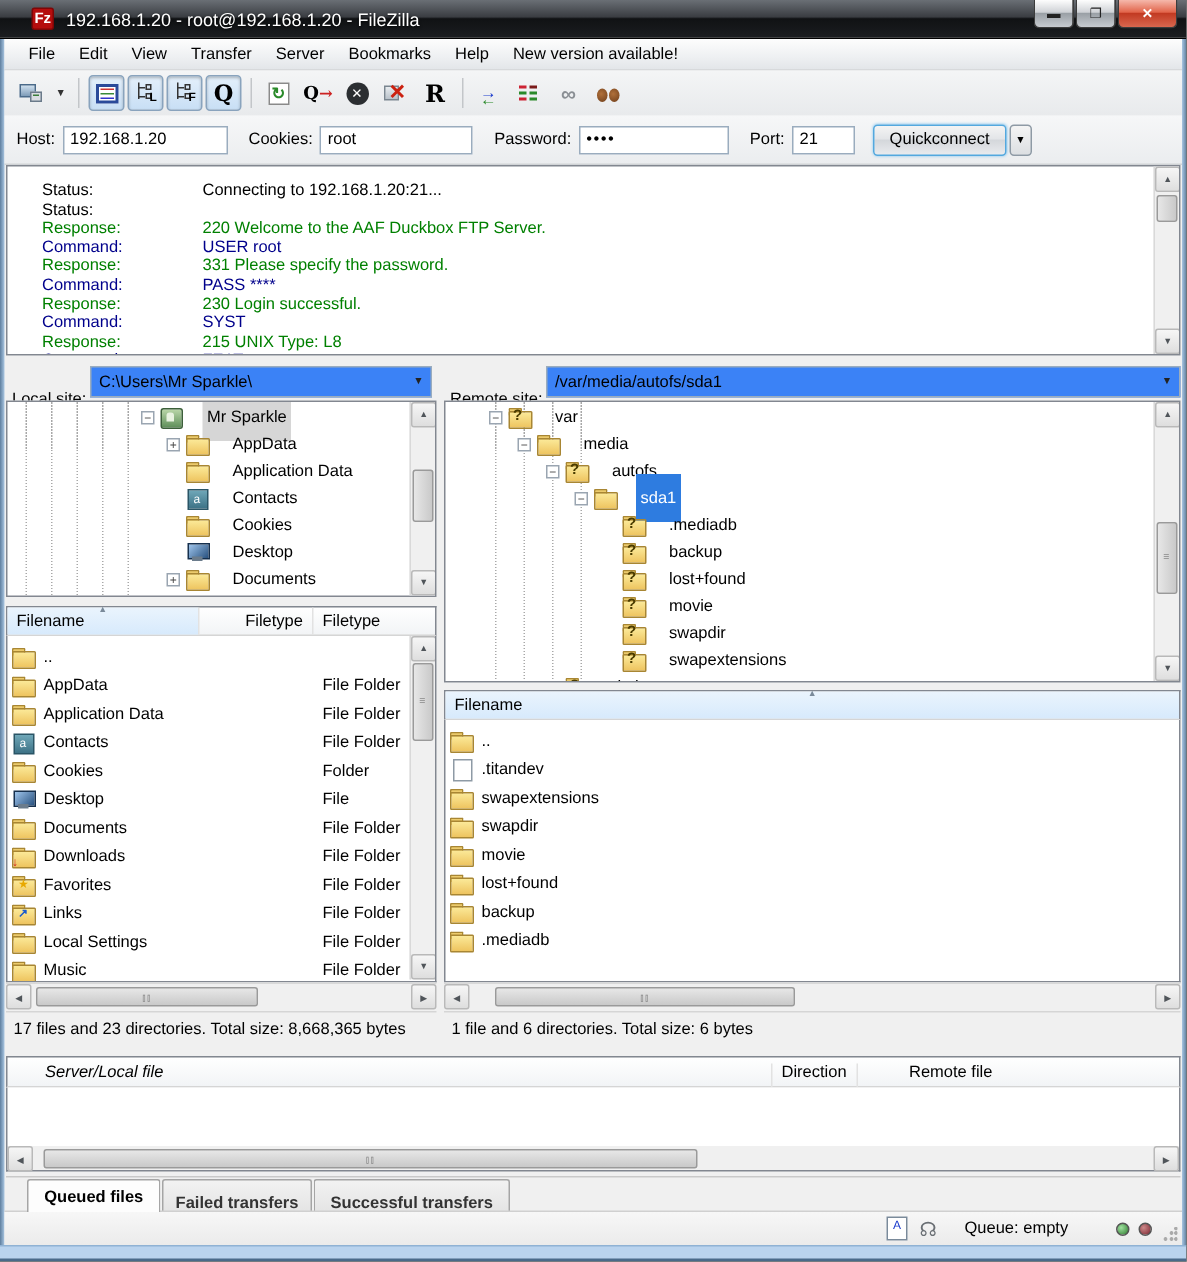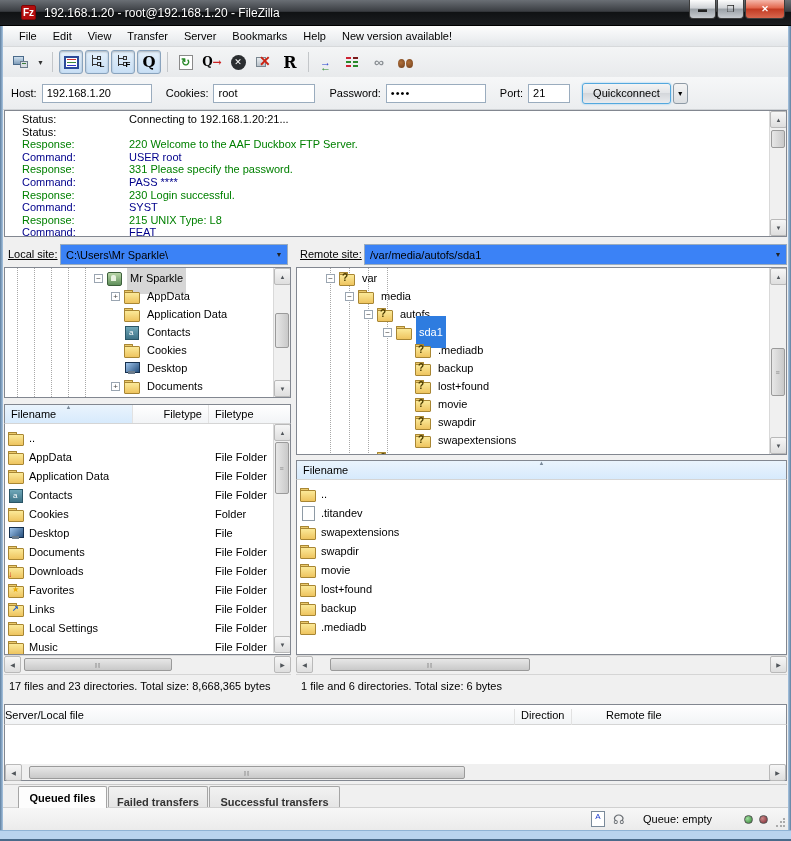--- a/index.html
+++ b/index.html
@@ -60,46 +60,46 @@
     background:linear-gradient(#f6f7f8,#ebedef); display:flex; align-items:center; border-bottom:1px solid #d0d3d6; }
   .quickbar label { margin-right:5px; }
   .qc-input { height:19px; border:1px solid #9aacbe; background:#fff; font-family:inherit; font-size:11px; padding:1px 4px; }
   .qc-btn { height:21px; padding:0 10px; border:1px solid #53a8de; border-radius:3px;
     background:linear-gradient(#f4f4f4,#e3e5e8 45%,#d4d7db 50%,#e9ebee); box-shadow:0 0 2px #7ec2ee; font-size:11px; }
   .qc-drop { width:15px; height:21px; border:1px solid #8e9aa5; border-radius:3px; margin-left:2px;
     background:linear-gradient(#f4f4f4,#dcdfe2); display:flex; align-items:center; justify-content:center; font-size:7px; }
 
   
   .log { position:absolute; left:4px; top:110px; width:783px; height:127px; background:#fff; border:1px solid #828790; overflow:hidden; }
-  .log-row { position:absolute; left:12px; width:755px; height:13px; line-height:13px; white-space:nowrap; }
+  .log-row { position:absolute; left:18px; width:755px; height:13px; line-height:13px; white-space:nowrap;margin-top:8px; }
   .log-label { position:absolute; left:5px; }
   .log-text { position:absolute; left:112px; }
 
   
   .vscroll { position:absolute; width:17px; background:#f0f0f0; border-left:1px solid #d9d9d9; }
   .hscroll { position:absolute; height:17px; background:#f0f0f0; border-top:1px solid #d9d9d9; }
   .sb-arrow { position:absolute; width:17px; height:17px; display:flex; align-items:center; justify-content:center;
     font-size:6px; color:#50555a; background:linear-gradient(#f6f6f6,#dedede); border:1px solid #b9b9b9; border-radius:2px; }
   .sb-thumb { position:absolute; background:linear-gradient(90deg,#e7e7e7,#c9c9c9); border:1px solid #9a9a9a; border-radius:2px; }
   .hscroll .sb-thumb { top:2px; height:13px; background:linear-gradient(#e7e7e7,#c9c9c9); }
   .sb-grip { position:absolute; left:50%; top:50%; transform:translate(-50%,-50%); color:#8a8a8a; font-size:7px; letter-spacing:1px; }
 
   
-  .site-label { position:absolute; top:248px;text-decoration:underline; }
+  .site-label { position:absolute; top:260px;text-decoration:underline; }
   .combo { position:absolute; top:244px; height:21px; background:#3b82f6; border:1px solid #9aacbe; display:flex; align-items:center; }
   .combo-text { flex:1; padding-left:5px; white-space:nowrap; overflow:hidden; }
   .combo-arrow { width:16px; text-align:center; font-size:7px; color:#222; }
   .treebox { position:absolute; background:#fff; border:1px solid #828790; overflow:hidden; }
   .tree-guide { position:absolute; top:0; bottom:0; width:1px;
     background:repeating-linear-gradient(#a8a8a8 0 1px, transparent 1px 2px); }
   .tree-row { position:absolute; left:0; right:18px; height:18px; display:flex; align-items:center; white-space:nowrap; }
   .expander { width:9px; height:9px; border:1px solid #9aa5b1; background:#fff; font-size:8px; line-height:7px;
     text-align:center; color:#444; margin-right:4px; flex:none; }
   .exp-spacer { width:13px; flex:none; }
-  .tree-label { margin-left:4px; padding:10px 3px; }
+  .tree-label { margin-left:12px; padding:10px 3px; }
   .tree-label.sel-inactive { background:#d6d6d6; }
   .tree-label.sel-active { background:#2e7ce0; color:#fff; }
 
   .list-header { position:absolute; height:20px; background:linear-gradient(#ffffff,#f2f4f6); border:1px solid #828790; border-bottom:1px solid #d5d5d5; display:flex; }
   .col-cell { position:relative; border-right:1px solid #e2e2e2; padding:3px 6px 0 6px; }
   .col-cell.sorted { background:linear-gradient(#eaf4fd,#d7eafc); }
   .sort-arrow { position:absolute; top:-1px; left:50%; transform:translateX(-50%); font-size:6px; color:#7a8a9a; }
   .listbox { position:absolute; background:#fff; border:1px solid #828790; border-top:none; overflow:hidden; }
   .list-row { position:absolute; left:0; height:19px; display:flex; align-items:center; white-space:nowrap; }
   .list-row .icn { margin:0 5px 0 3px; }
@@ -606,21 +606,21 @@
   <div class="hscroll" style="left:296px;top:655px;width:491px;">
     <div class="sb-arrow" style="left:0;top:0;">◀</div>
     <div class="sb-thumb" style="left:34px;width:200px;">
         <span class="sb-grip">⫾⫾</span>
       </div>
     <div class="sb-arrow" style="right:0;top:0;">▶</div>
   </div>
   <div class="pane-status" style="left:296px;top:674px;width:491px;">1 file and 6 directories. Total size: 6 bytes</div>
 
   <div class="queue-header">
-    <span style="left:0;">Server/Local file</span>
+    <span style="left:25px;font-style:italic;">Server/Local file</span>
     <span style="left:516px;">Direction</span>
     <span style="left:601px;">Remote file</span>
     <span class="qh-div" style="left:509px;"></span>
     <span class="qh-div" style="left:566px;"></span>
   </div>
   <div class="queue-body"></div>
   <div class="hscroll" style="left:4px;top:764px;width:783px;border:1px solid #828790;border-top:none;">
     <div class="sb-arrow" style="left:0;top:0;">◀</div>
     <div class="sb-thumb" style="left:24px;width:436px;">
         <span class="sb-grip">⫾⫾</span>

